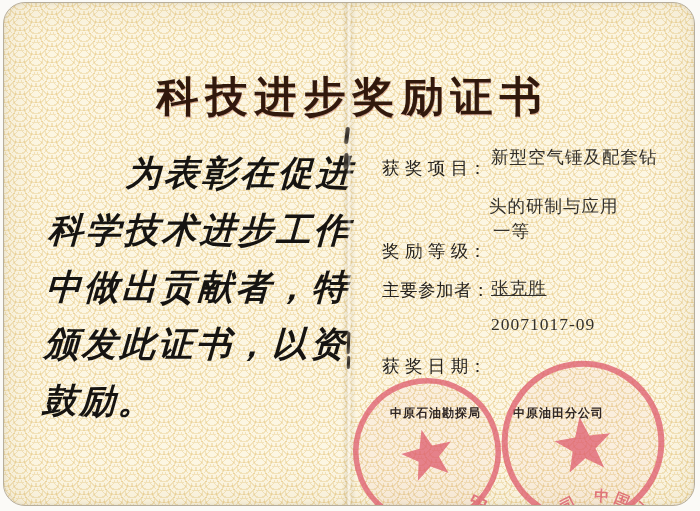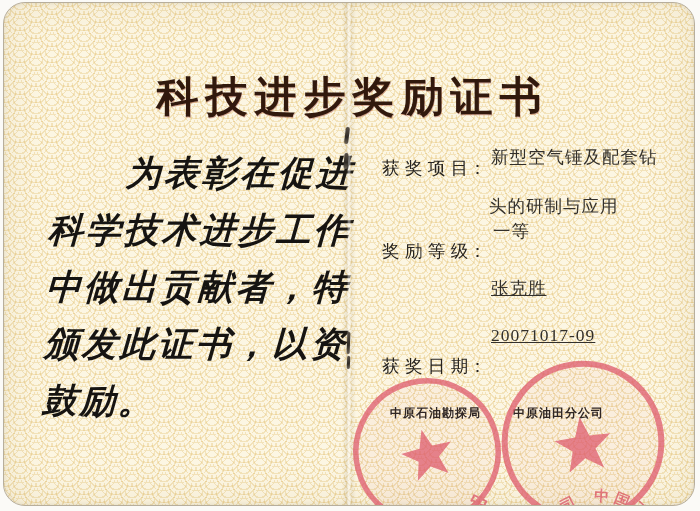--- a/index.html
+++ b/index.html
@@ -96,23 +96,24 @@
   </div>
 
   <div class="right-page">
     <div class="field-label" style="left:378px;top:153px;">获 奖 项 目：</div>
     <div class="field-value" style="left:487px;top:142px;">新型空气锤及配套钻</div>
     <div class="field-value" style="left:485px;top:191px;">头的研制与应用</div>
 
     <div class="field-label" style="left:378px;top:236px;">奖 励 等 级：</div>
     <div class="field-value" style="left:489px;top:216px;">一等</div>
 
+    <div class="field-label" style="left:378px;top:275px;">主要参加者：</div>
     <div class="field-value" style="left:487px;top:273px;text-decoration:underline;">张克胜</div>
 
-    <div class="field-value" style="left:487px;top:322px;text-decoration:underline;">20071017-09</div>
+    <div class="field-value" style="left:487px;top:311px;">20071017-09</div>
 
     <div class="field-label" style="left:378px;top:351px;">获 奖 日 期：</div>
 
     <div class="issuers">
       <span>中原石油勘探局</span><span class="gap"></span><span>中原油田分公司</span>
     </div>
   </div>
 
   <svg class="seal seal-left" viewBox="0 0 200 200">
     <g opacity="0.72">

